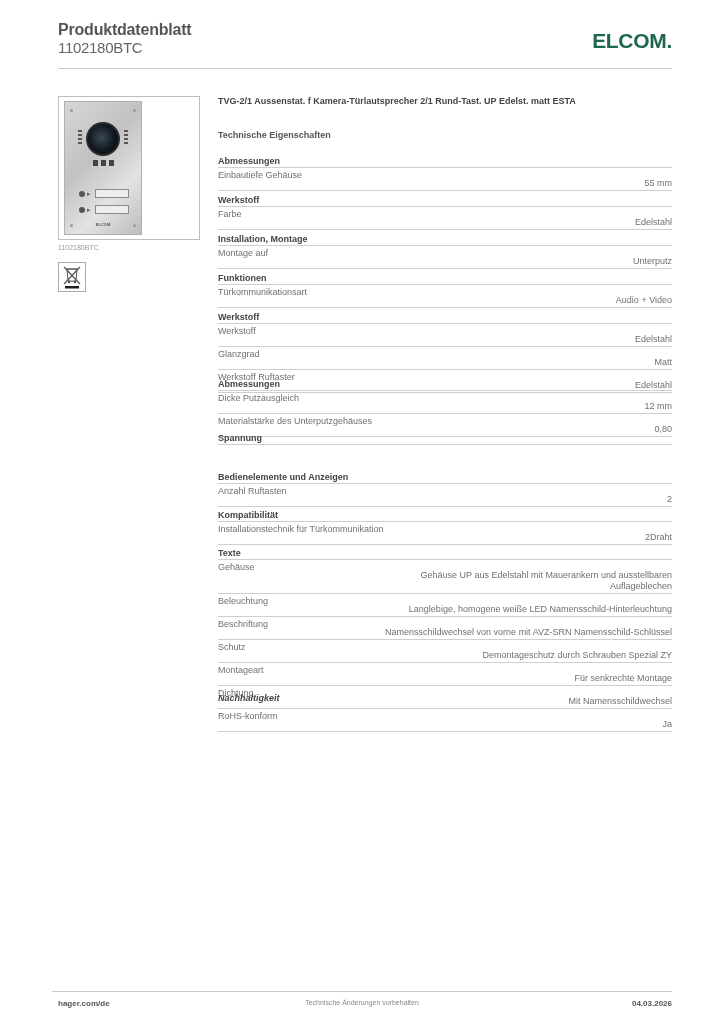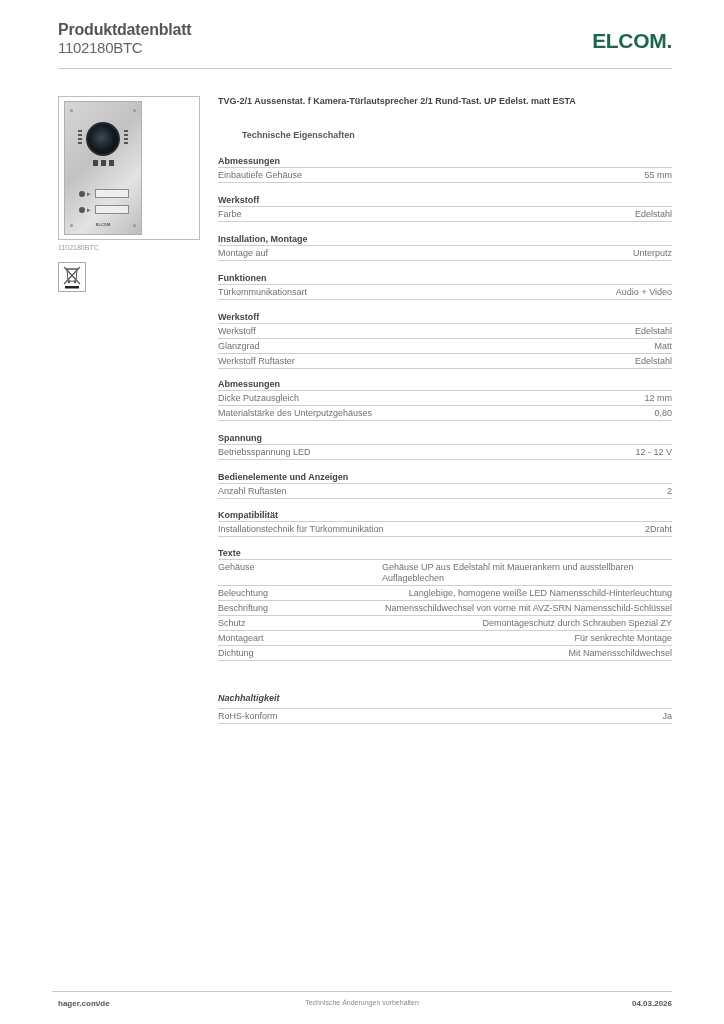--- a/index.html
+++ b/index.html
@@ -24,27 +24,27 @@
   .btn-key { position: absolute; left: 0; top: 2px; width: 6px; height: 6px; border-radius: 50%; background: #555; }
   .btn-arrow { position: absolute; left: 8px; top: 1px; font-size: 7px; color: #666; }
   .btn-label { position: absolute; left: 16px; top: 0; width: 34px; height: 9px; background: #eee; border: 1px solid #8a8a8a; box-sizing: border-box; }
   .panel-brand { position: absolute; left: 0; width: 100%; top: 120px; text-align: center; font-size: 4px; color: #555; font-weight: bold; }
 
   .img-caption { position: absolute; left: 58px; top: 244px; font-size: 7px; color: #999; }
   .weee { position: absolute; left: 58px; top: 262px; width: 28px; height: 30px; border: 1px solid #aaa; box-sizing: border-box; }
 
   .main { position: absolute; left: 218px; top: 0; width: 454px; }
   .product-title { position: absolute; top: 96px; left: 0; font-size: 9px; font-weight: bold; color: #444; white-space: nowrap; }
-  .tech-title { position: absolute; top: 130px; left: 0; font-size: 9px; font-weight: bold; color: #555; margin-left: 24px; }
+  .tech-title { position: absolute; top: 130px; left: 0; font-size: 9px; font-weight: bold; color: #555; }
 
   .section { position: absolute; left: 0; width: 454px; }
   .section-head { font-size: 9px; font-weight: bold; color: #444; height: 12px; line-height: 12px; border-bottom: 1px solid #cfcfcf; padding-bottom: 0; }
   .row { display: flex; justify-content: space-between; font-size: 9px; color: #707070; border-bottom: 1px solid #cfcfcf; line-height: 11px; padding: 2px 0 1px 0; }
   .row .k { white-space: nowrap; }
-  .row .v { text-align: left; max-width: 290px; }
+  .row .v { text-align: right; max-width: 290px; margin-top: 8px; }
 
   .footer-rule { position: absolute; left: 52px; top: 991px; width: 620px; height: 1px; background: #c9c9c9; }
   .footer-left { position: absolute; left: 58px; top: 999px; font-size: 8px; font-weight: bold; color: #555; text-align: center; }
   .footer-mid { position: absolute; left: 0; width: 724px; top: 999px; text-align: center; font-size: 7px; color: #888; }
   .footer-right { position: absolute; right: 52px; top: 999px; font-size: 8px; font-weight: bold; color: #555; }
 </style>
 </head>
 <body>
 
 <div class="header-title">Produktdatenblatt</div>
@@ -148,24 +148,20 @@
         <span class="v">12 mm</span>
       </div>
     <div class="row">
         <span class="k">Materialstärke des Unterputzgehäuses</span>
         <span class="v">0,80</span>
       </div>
   </div>
 
   <div class="section" style="top:432px">
     <div class="section-head">Spannung</div>
-    <div class="row">
-        <span class="k">Betriebsspannung LED</span>
-        <span class="v">12 - 12 V</span>
-      </div>
   </div>
 
   <div class="section" style="top:471px">
     <div class="section-head">Bedienelemente und Anzeigen</div>
     <div class="row">
         <span class="k">Anzahl Ruftasten</span>
         <span class="v">2</span>
       </div>
   </div>
 

